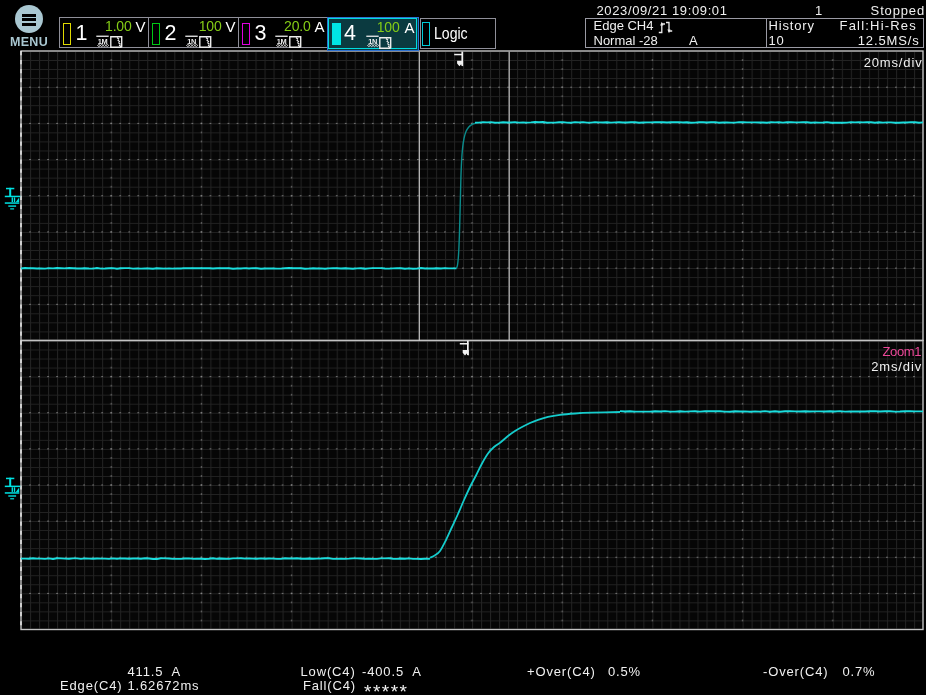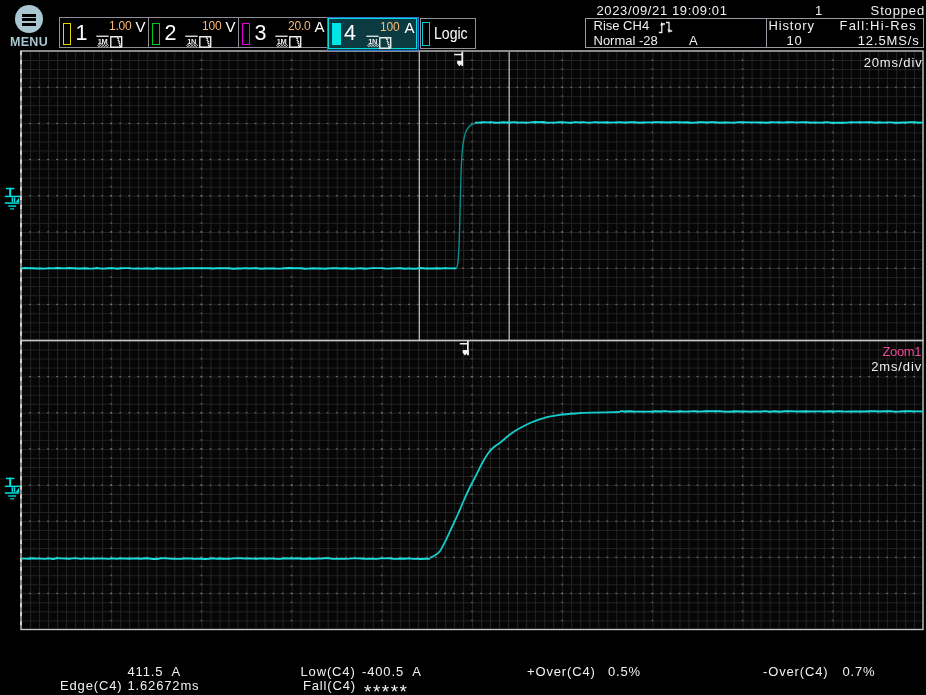--- a/index.html
+++ b/index.html
@@ -1,21 +1,21 @@
 <!DOCTYPE html>
 <html><head><meta charset="utf-8"><style>
 *{margin:0;padding:0;box-sizing:border-box}
 body{background:#000;width:926px;height:695px;overflow:hidden}
 #scr{position:relative;width:926px;height:695px;background:#000;
  font-family:"Liberation Sans",sans-serif;color:#f0f0f0}
 .abs{position:absolute}
 .cbox{position:absolute;top:17px;height:31px;border:1px solid #8f8f99;background:#000}
 .cbar{position:absolute;left:3px;top:4.5px;width:8.5px;height:22px;border:1.5px solid}
 .cnum{position:absolute;left:16px;top:5px;font-size:21.5px;line-height:21.5px;color:#fff}
-.cval{position:absolute;right:16px;top:1px;font-size:12px;line-height:15px;color:#fdba74;letter-spacing:-0.2px}
+.cval{position:absolute;right:16px;top:1px;font-size:14px;line-height:15px;color:#84cc16;letter-spacing:-0.2px}
 .cunit{position:absolute;right:2px;top:1px;font-size:15px;line-height:15px;color:#fff}
 .cicon{position:absolute;top:15.5px}
 .ov{letter-spacing:1.35px}
 .lf{letter-spacing:1.15px}
 .t13{font-size:13px;line-height:14px;letter-spacing:0.85px;white-space:pre}
 .dt{letter-spacing:0.62px}
 </style></head><body>
 <div id="scr">
 <svg width="926" height="695" viewBox="0 0 926 695" style="position:absolute;left:0;top:0">
       <defs>
@@ -148,43 +148,43 @@
  <div class="cicon" style="left:38px;top:16px"><svg width="14" height="13" viewBox="0 0 14 13">
           <rect x="0.3" y="0.6" width="12.4" height="1.3" fill="#ececec"></rect>
           <text x="6.6" y="8.6" font-family="Liberation Sans,sans-serif" font-size="7.4" font-weight="bold" fill="#ececec" text-anchor="middle" letter-spacing="-0.4">1N</text>
           <path d="M1.5,10.5 l1.4,-1.2 l1.4,1.2 l1.4,-1.2 l1.4,1.2 l1.4,-1.2 l1.4,1.2 l1.4,-1.2 l1.4,1.2 l-1.4,1.2 l-1.4,-1.2 l-1.4,1.2 l-1.4,-1.2 l-1.4,1.2 l-1.4,-1.2 l-1.4,1.2 l-1.4,-1.2 Z" fill="none" stroke="#ececec" stroke-width="0.8"></path>
         </svg></div>
  <div class="cicon" style="left:51px;top:16.5px"><svg width="13" height="12" viewBox="0 0 13 12">
           <path d="M11.7,11.2 H0.8 V0.8 H11.7 V11.2" fill="none" stroke="#ececec" stroke-width="1.4"></path>
           <path d="M7.0,1.6 l2.0,1.7 m-1.3,0.7 l2.2,1.9 m-1.5,0.6 l2.2,1.9 m-1.5,0.6 l2.0,1.7" stroke="#ececec" stroke-width="1.25" fill="none"></path>
         </svg></div>
 </div>
-<div class="cbox" style="left:419.5px;top:18px;width:56px;height:30.5px">
+<div class="cbox" style="left:419.5px;top:18px;width:76px;height:30.5px">
  <div class="abs" style="left:1.5px;top:3px;width:8px;height:23.5px;border:1.5px solid #00ccd8"></div>
  <div class="abs" style="left:13px;top:7px;font-size:16px;line-height:16px;color:#fff;transform:scaleX(0.88);transform-origin:left top">Logic</div>
 </div>
 <div class="abs t13 dt" style="left:596.5px;top:4px">2023/09/21 19:09:01</div>
 <div class="abs t13" style="left:790px;top:4px;width:33px;text-align:right">1</div>
 <div class="abs t13" style="right:1px;top:4px">Stopped</div>
 <div class="abs" style="left:585px;top:17.5px;width:338.5px;height:30px;border:1px solid #9a9aa4">
  <div class="abs" style="left:179.5px;top:0;width:1px;height:28px;background:#9a9aa4"></div>
- <div class="abs t13" style="left:7.5px;top:0.5px;letter-spacing:0px">Rise CH4</div>
+ <div class="abs t13" style="left:7.5px;top:0.5px;letter-spacing:0px">Edge CH4</div>
       <div class="abs" style="left:72px;top:2px">
         <svg width="15" height="13" viewBox="0 0 15 13" style="display:block">
           <path d="M0.8,11.5 H3.8 V3 H7" stroke="#ececec" stroke-width="1.3" fill="none"></path>
           <path d="M3.8,0.8 L2.2,4.6 H5.4 Z" fill="#ececec"></path>
           <path d="M8,1.5 H11 V10 H14.2" stroke="#ececec" stroke-width="1.3" fill="none"></path>
           <path d="M11,12.2 L9.4,8.4 H12.6 Z" fill="#ececec"></path>
         </svg>
       </div>
  <div class="abs t13" style="left:7.5px;top:15px;letter-spacing:0px">Normal -28</div>
       <div class="abs t13" style="left:103px;top:15px">A</div>
  <div class="abs t13" style="left:182.5px;top:0.5px">History</div>
  <div class="abs t13" style="right:5.5px;top:0.5px;letter-spacing:1.2px">Fall:Hi-Res</div>
- <div class="abs t13" style="left:182.5px;top:15px;width:52px;text-align:center">10</div>
+ <div class="abs t13" style="left:182.5px;top:15px;width:52px;text-align:left">10</div>
  <div class="abs t13" style="right:3px;top:15px">12.5MS/s</div>
 </div>
 <div class="abs t13" style="right:3.5px;top:55.5px">20ms/div</div>
 <div class="abs t13" style="right:5px;top:345px;color:#ec4899;letter-spacing:-0.4px">Zoom1</div>
 <div class="abs t13" style="right:4px;top:360px">2ms/div</div>
 <div class="abs t13" style="left:60px;top:696px">High(C4)</div>
 <div class="abs t13" style="left:127.5px;top:664.5px">411.5  A</div>
 <div class="abs t13 lf" style="left:300.5px;top:664.5px">Low(C4)</div>
 <div class="abs t13" style="left:362px;top:664.5px">-400.5  A</div>
 <div class="abs t13 ov" style="left:527px;top:664.5px">+Over(C4)</div>

